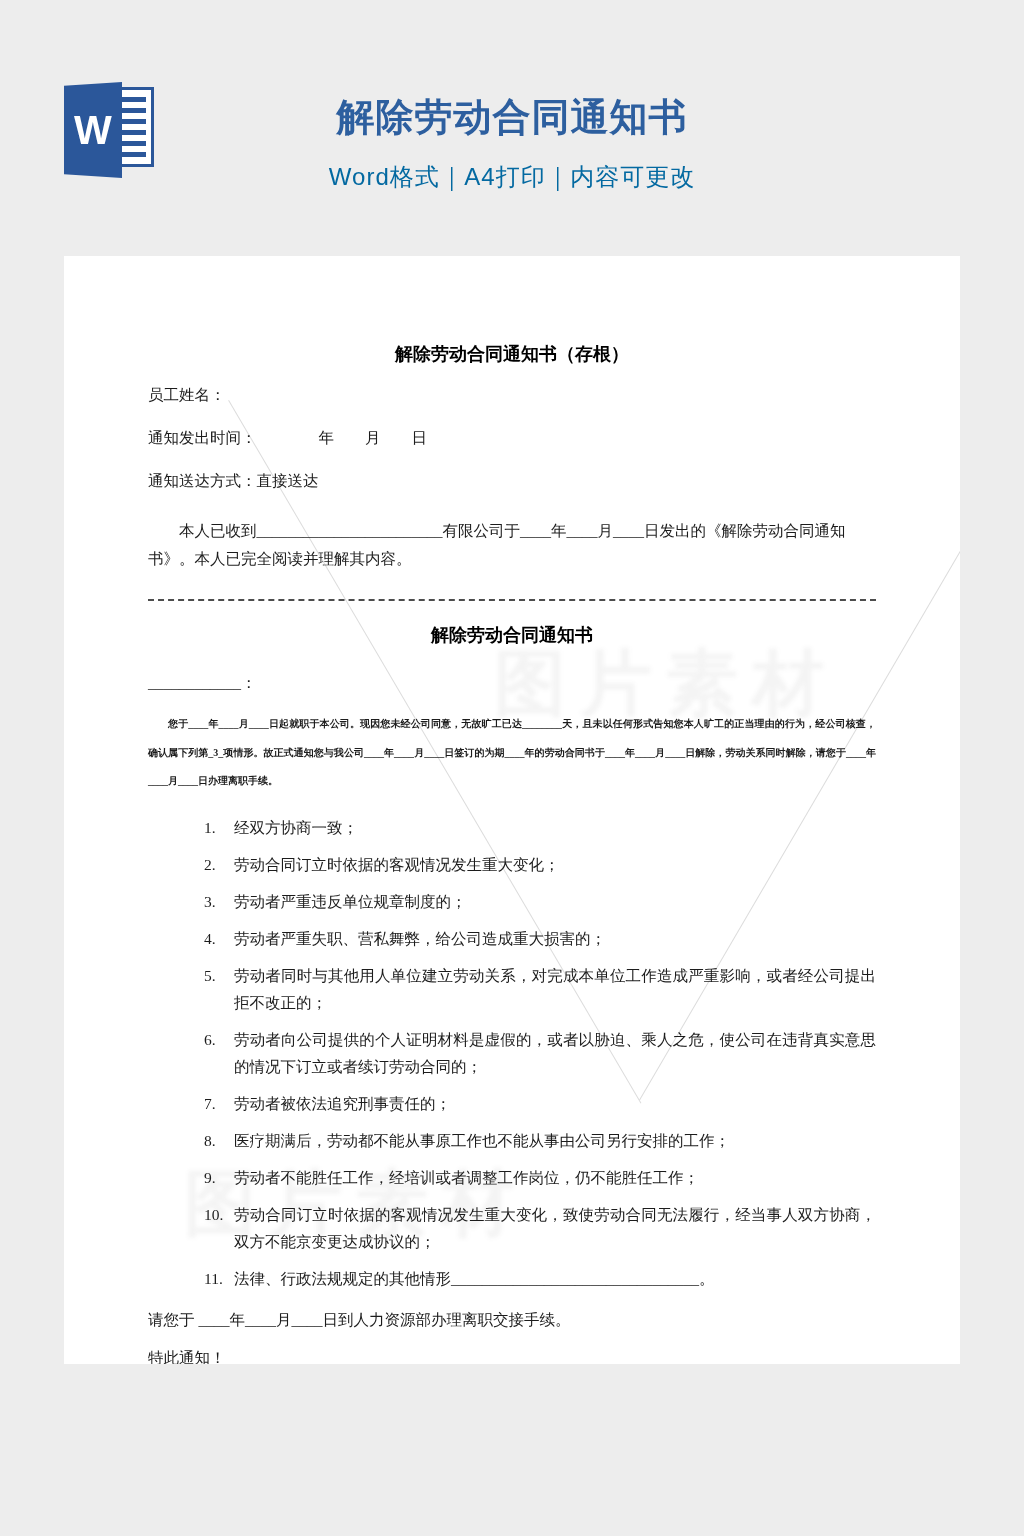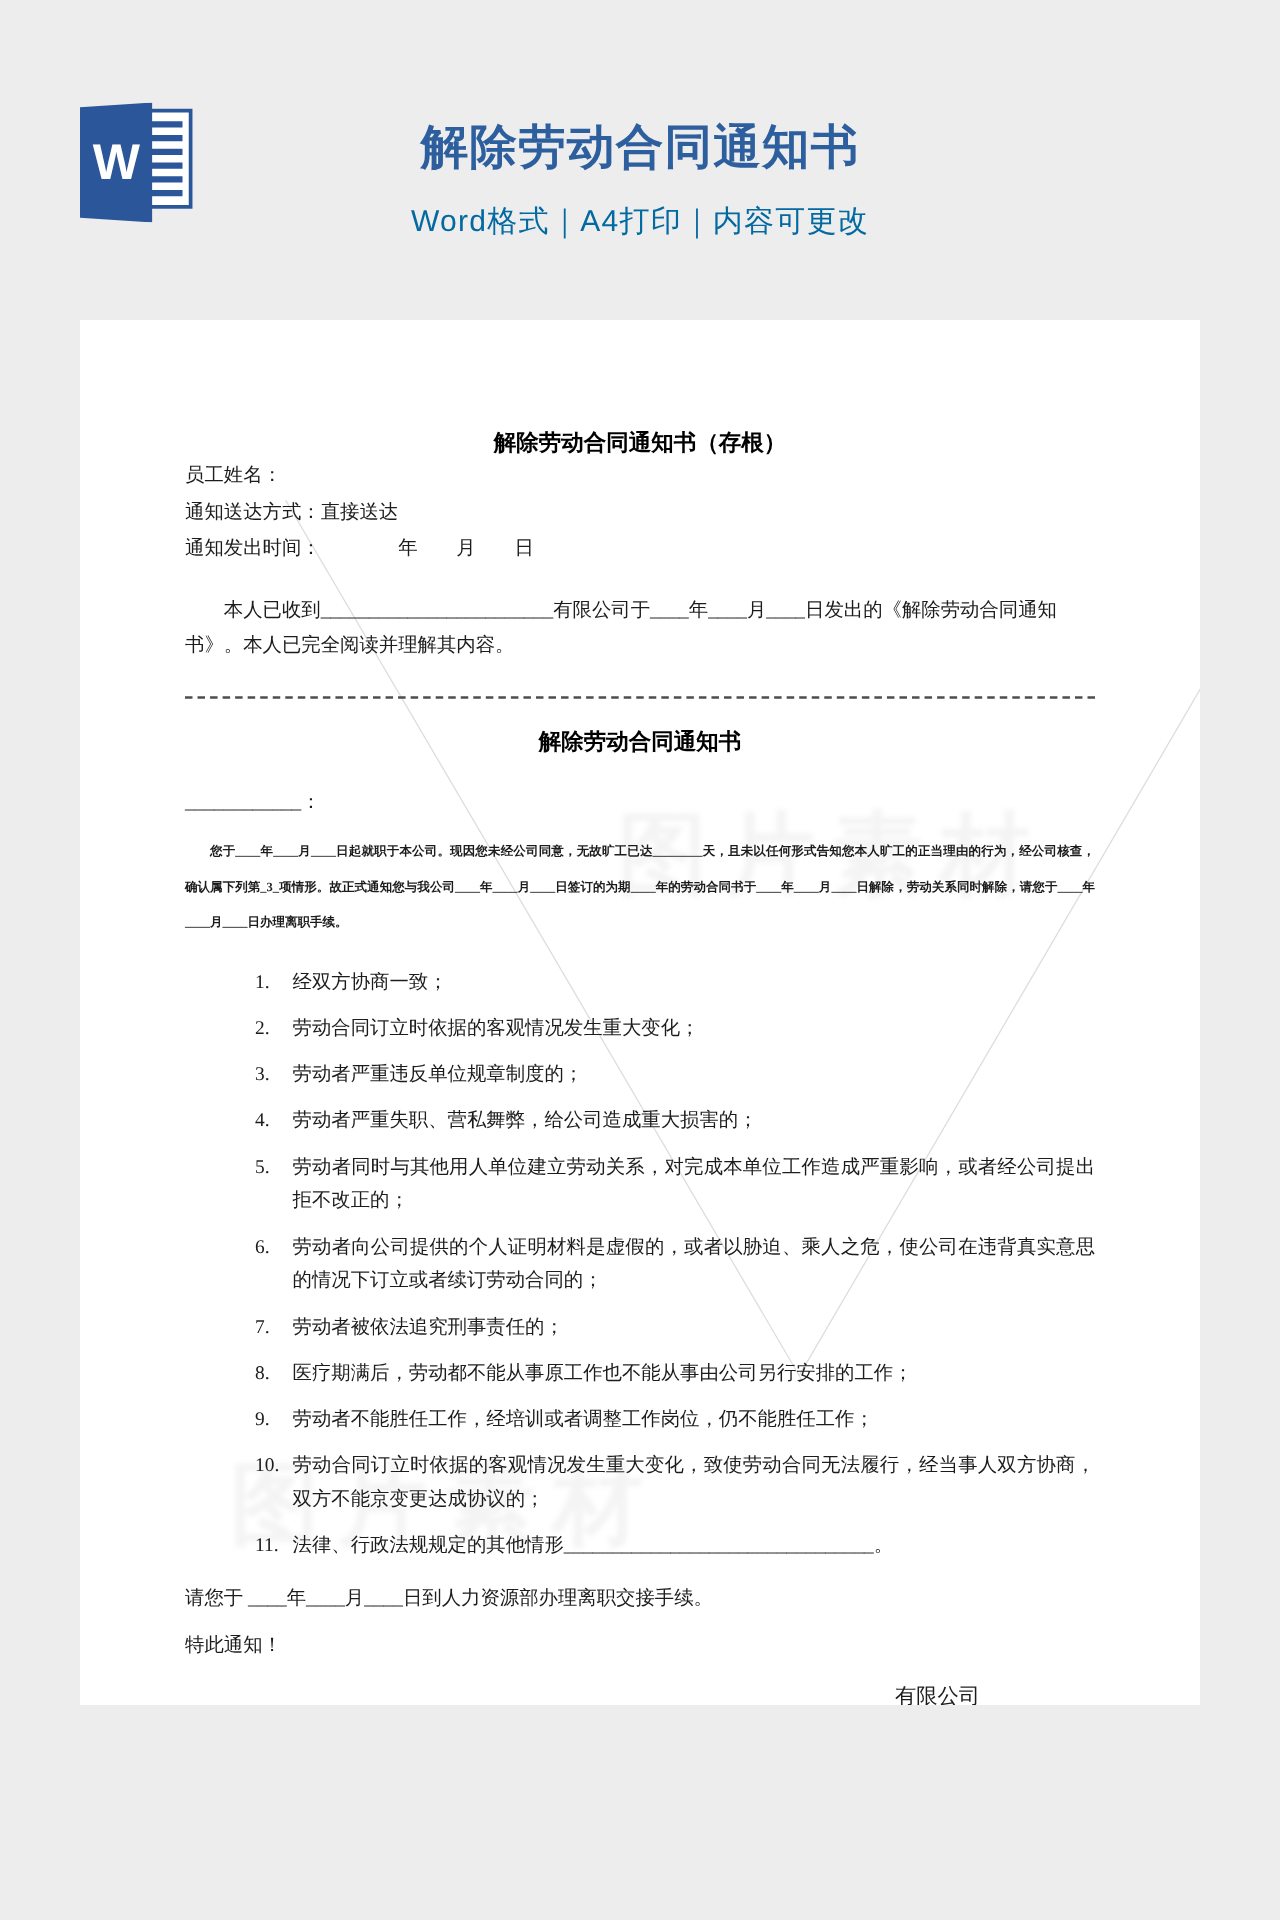--- a/index.html
+++ b/index.html
@@ -61,21 +61,21 @@
   .wm-text {
     position: absolute; z-index: 1; color: rgba(60,60,60,0.055);
     font-size: 72px; font-weight: bold; letter-spacing: 14px;
     filter: blur(2px); white-space: nowrap; pointer-events: none;
   }
   .wm-text.t1 { left: 430px; top: 380px; }
   .wm-text.t2 { left: 120px; top: 900px; }
 
   
   .doc-title { text-align: center; font-size: 18px; font-weight: bold; color: #000; }
-  .stub-field { font-size: 15.5px; line-height: 29px; }
+  .stub-field { font-size: 15.5px; line-height: 29px; margin-top: 14px; }
   .stub-field:first-of-type { margin-top: 26px; }
 
   .receipt { margin-top: 22px; font-size: 15.5px; line-height: 28px; text-indent: 2em; }
 
   .sign-row {
     margin-top: 22px; font-size: 15.5px;
     padding-left: 225px; white-space: nowrap;
   }
   .sign-row .gap { display: inline-block; width: 34px; }
 
@@ -126,22 +126,22 @@
   <div class="wm-line a"></div>
   <div class="wm-line b"></div>
   <div class="wm-text t1">图片素材</div>
   <div class="wm-text t2">图片素材</div>
 
   <div class="page-inner">
 
     <div class="doc-title">解除劳动合同通知书（存根）</div>
 
     <div class="stub-field">员工姓名：</div>
+    <div class="stub-field">通知发出时间：　　　　年　　月　　日</div>
     <div class="stub-field">通知送达方式：直接送达</div>
-    <div class="stub-field">通知发出时间：　　　　年　　月　　日</div>
 
     <div class="receipt">本人已收到________________________有限公司于____年____月____日发出的《解除劳动合同通知书》。本人已完全阅读并理解其内容。</div>
 
 
     <div class="dash-sep"></div>
 
     <div class="doc-title notice-title">解除劳动合同通知书</div>
 
     <div class="salutation">____________：</div>
 

